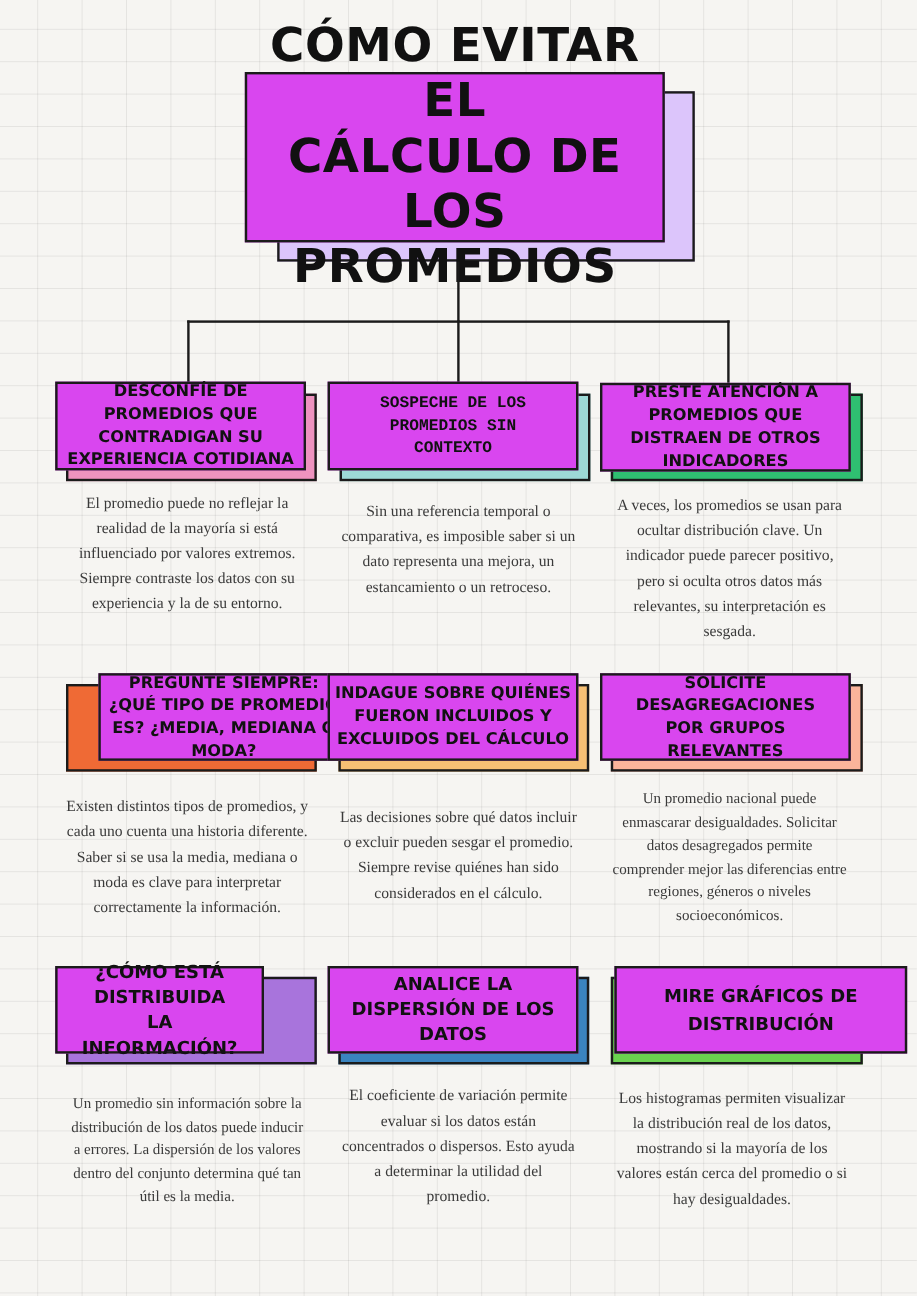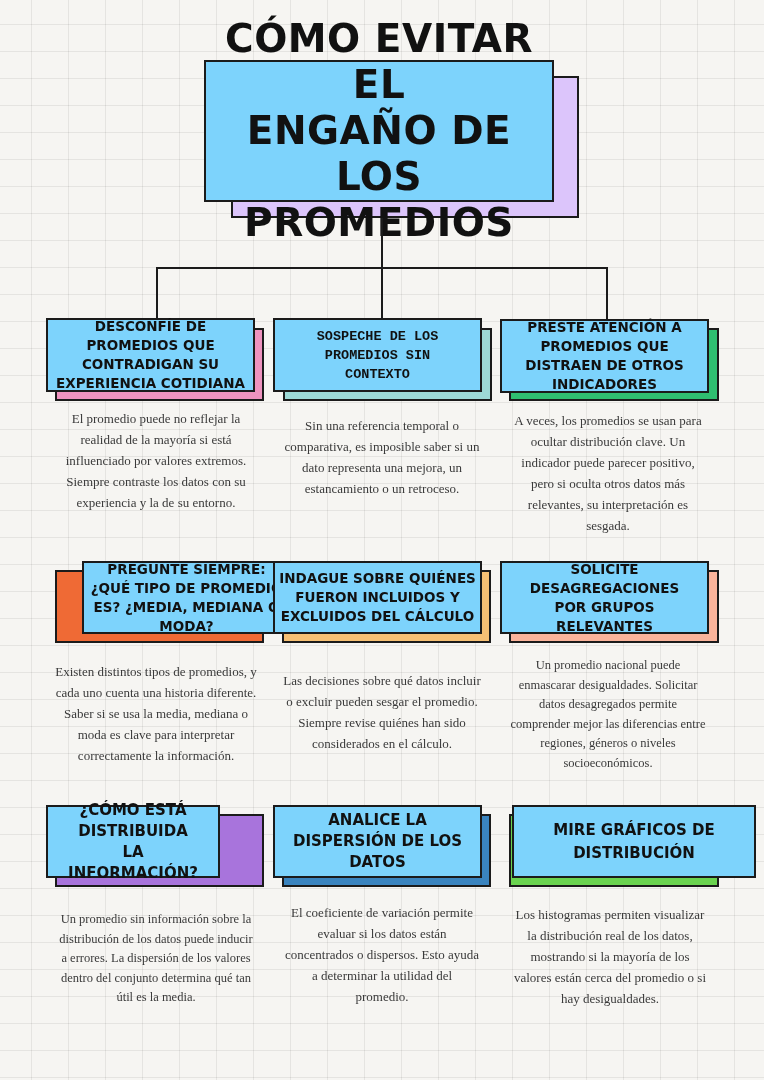--- a/index.html
+++ b/index.html
@@ -11,21 +11,21 @@
         linear-gradient(to bottom, rgba(0,0,0,0.07) 1px, transparent 1px);
       background-size: 37px 27px;
       background-position: 31px 24px;
       font-family: "DejaVu Sans", sans-serif;
       color: #333;
     }
     .shadow {
       position: absolute; border: 2.5px solid #1b1b1b; box-sizing: border-box;
     }
     .card {
-      position: absolute; background: #7dd3fc; border: 2.5px solid #1b1b1b; box-sizing: border-box;
+      position: absolute; background: #d946ef; border: 2.5px solid #1b1b1b; box-sizing: border-box;
       display: flex; align-items: center; justify-content: center; text-align: center;
     }
     .title-text {
       font-family: "DejaVu Sans", sans-serif; font-weight: bold;
       font-size: 39px; line-height: 46px; color: #111; letter-spacing: 0.5px;
     }
     .head-text {
       font-family: "DejaVu Sans", sans-serif; font-weight: bold;
       font-size: 13.5px; line-height: 19px; color: #111; text-transform: uppercase;
       padding: 0 2px;
@@ -36,21 +36,21 @@
     }
     .line { position: absolute; background: #1b1b1b; }
   </style>
 </head>
 <body>
 
 <div class="shadow" style="left:231px; top:76px; width:348px; height:142px; background:#dcc5fb;"></div>
 <div class="card" style="left:204px; top:60px; width:350px; height:142px;">
   <div class="title-text">
     <div>CÓMO EVITAR EL</div>
-    <div>ENGAÑO DE LOS</div>
+    <div>CÁLCULO DE LOS</div>
     <div>PROMEDIOS</div>
   </div>
 </div>
 
 <div class="line" style="left:381px; top:218px; width:2px; height:50px;"></div>
 <div class="line" style="left:156px; top:267px; width:452px; height:2px;"></div>
 <div class="line" style="left:156px; top:267px; width:2px; height:52px;"></div>
 <div class="line" style="left:381px; top:267px; width:2px; height:52px;"></div>
 <div class="line" style="left:606px; top:267px; width:2px; height:52px;"></div>
 

